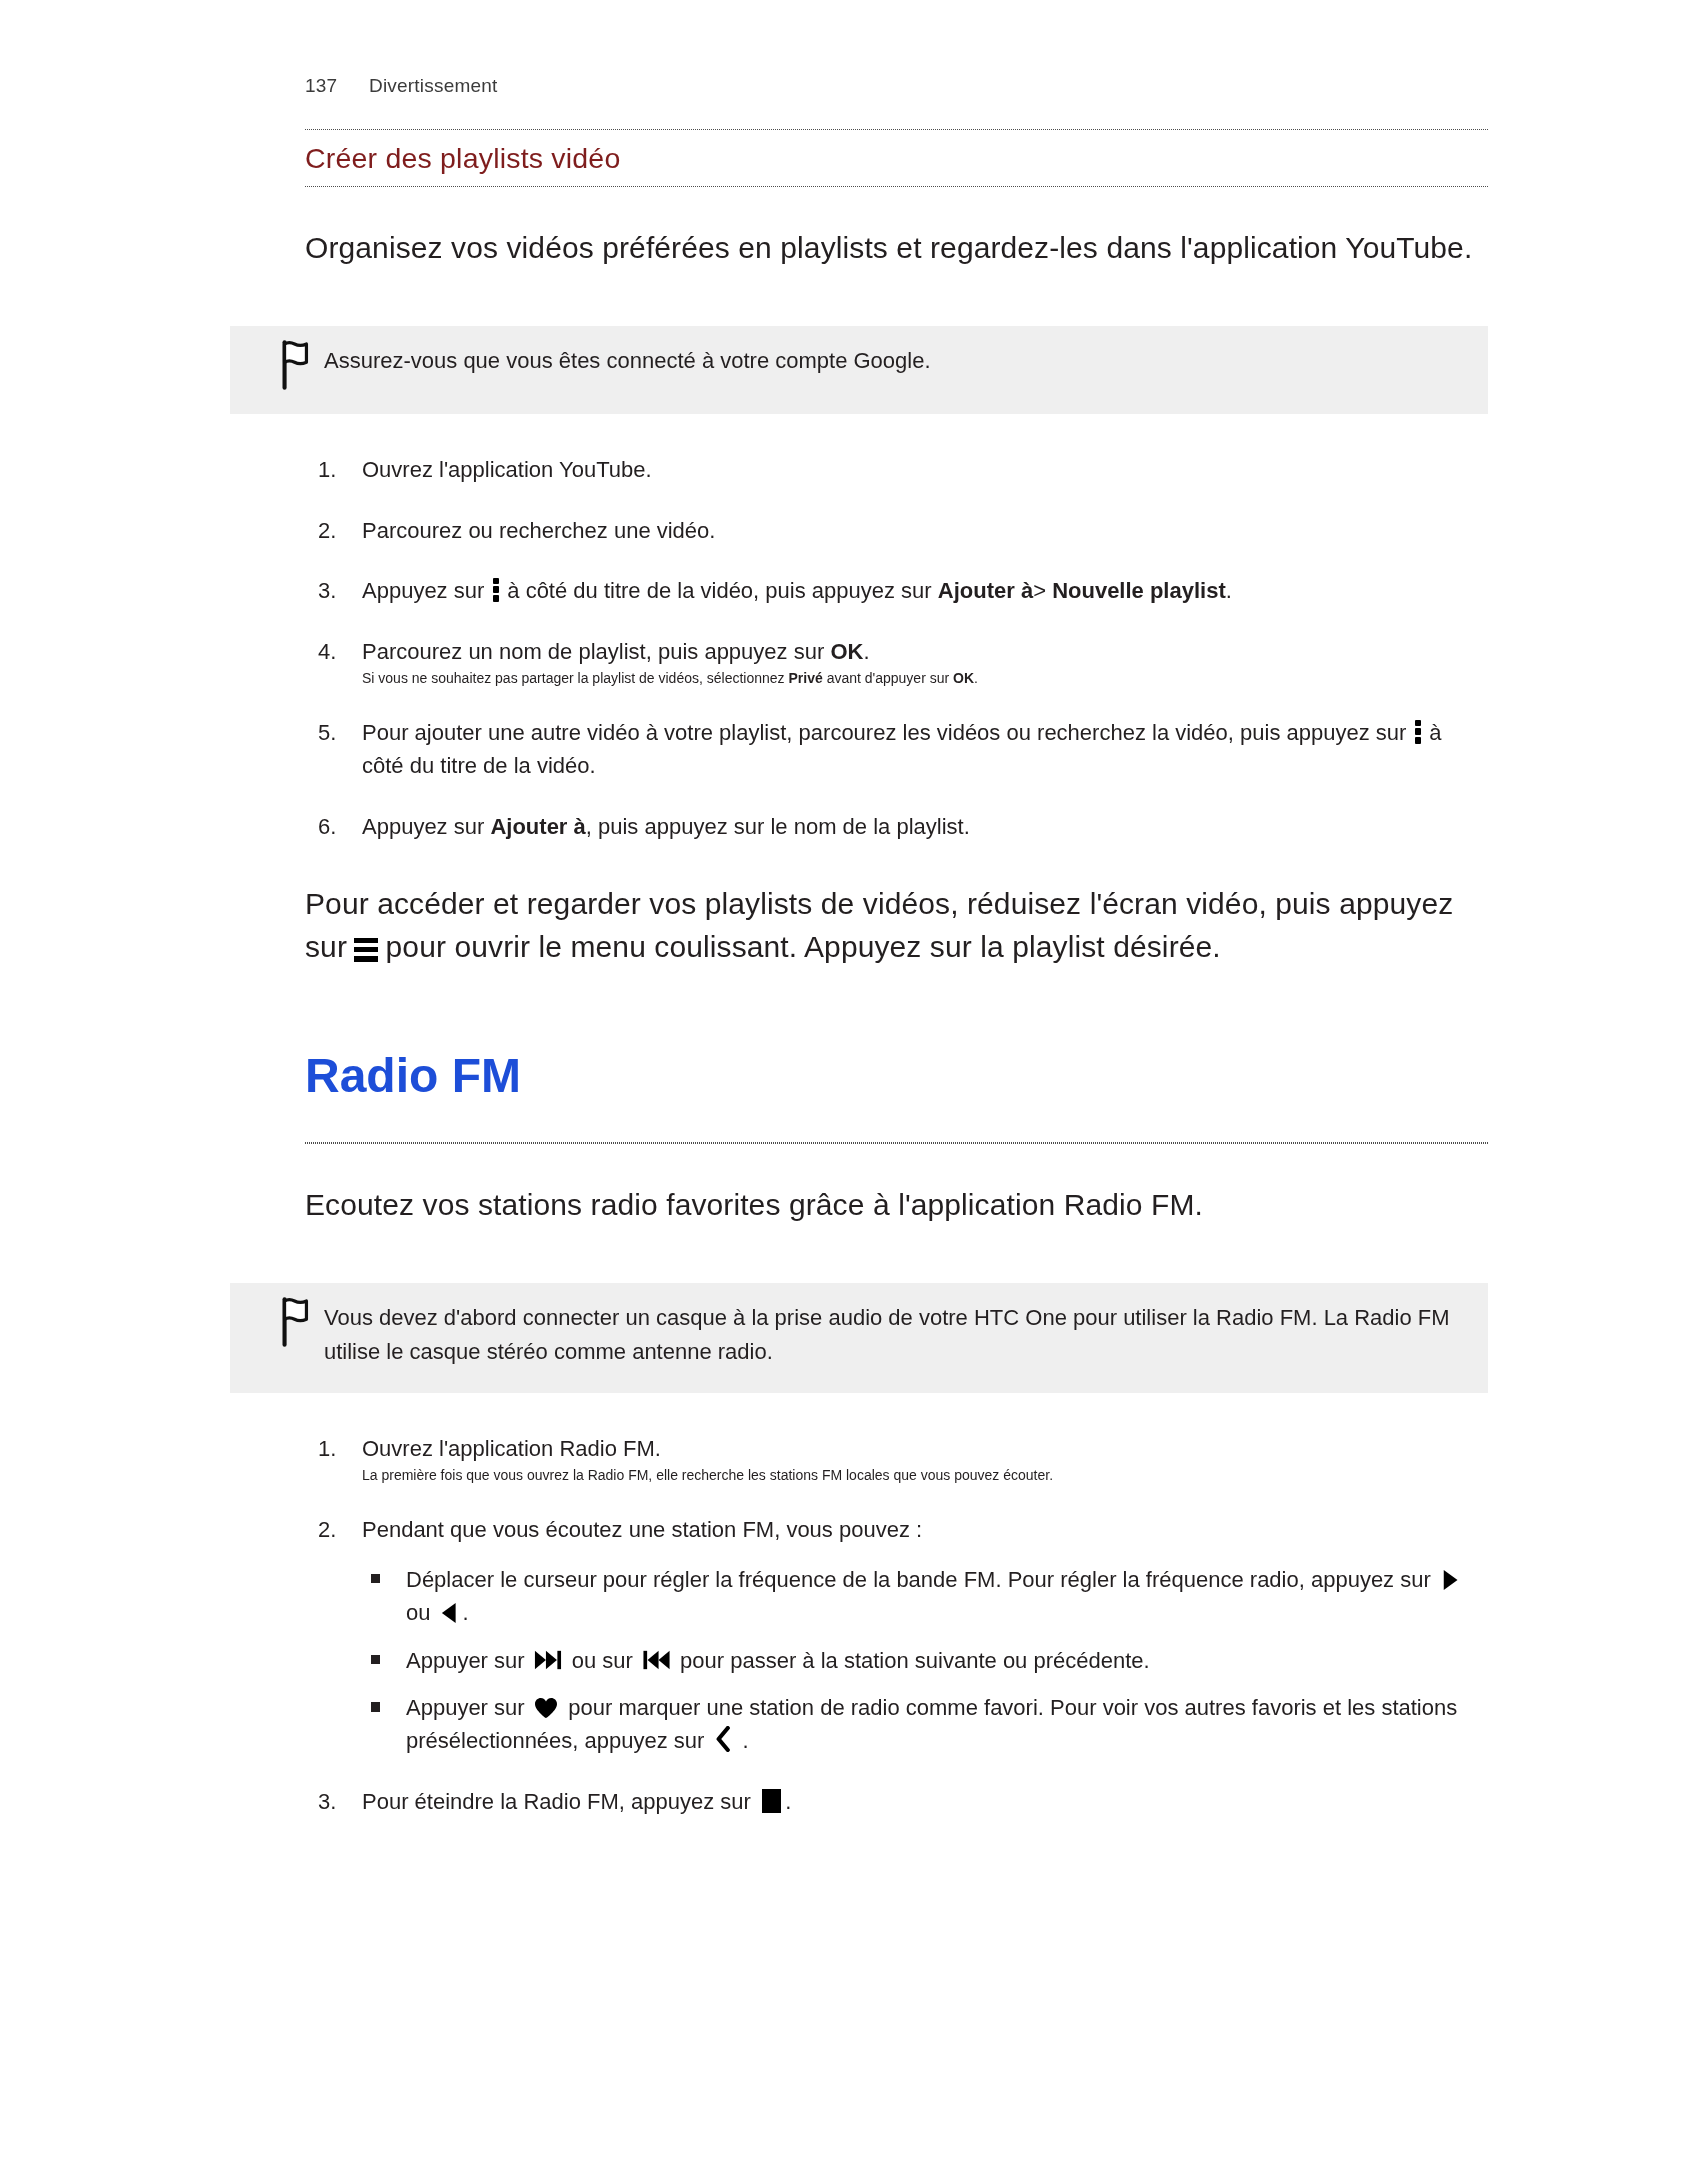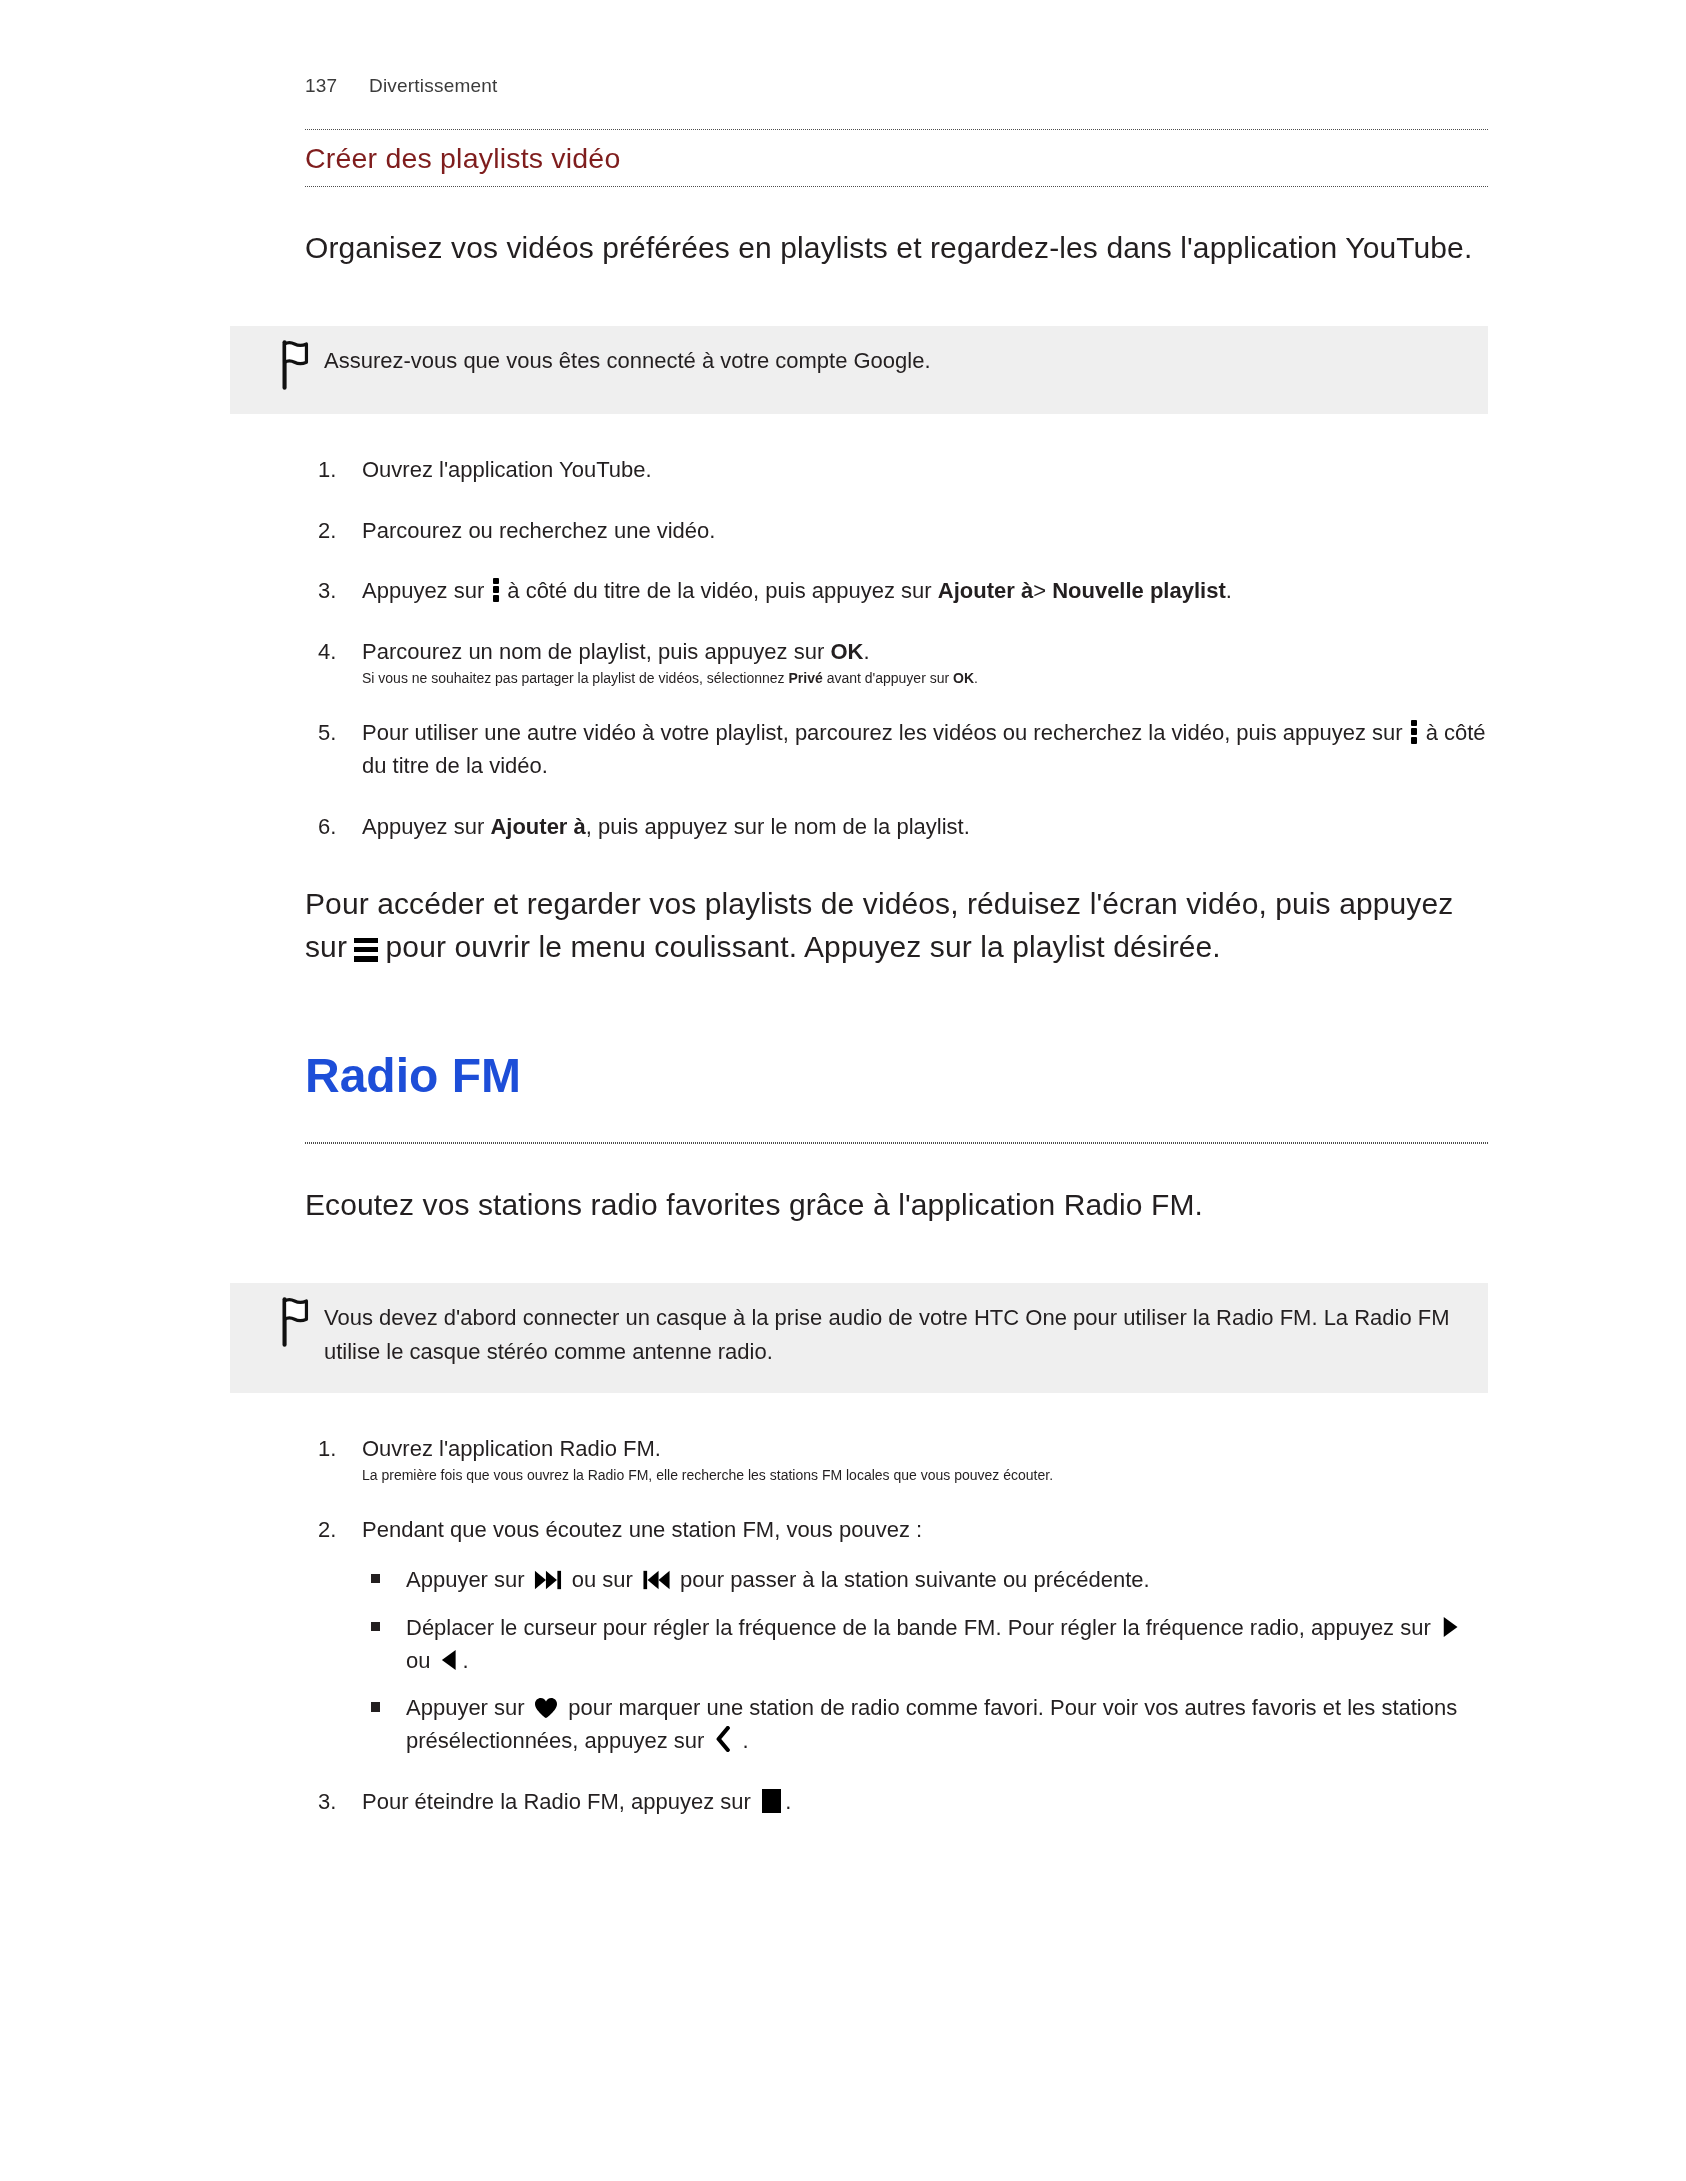--- a/index.html
+++ b/index.html
@@ -289,21 +289,21 @@
           <div class="sub-para">
             <span>Si vous ne souhaitez pas partager la playlist de vidéos, sélectionnez</span>
             <strong class="bold">Privé</strong>
             <span>avant d'appuyer sur</span>
             <strong class="bold">OK</strong><span>.</span>
           </div>
         </li>
 
         <li>
           <span class="marker">5.</span>
-          <span>Pour utiliser une autre vidéo à votre playlist, parcourez les vidéos ou recherchez la vidéo, puis appuyez sur</span><span class="inline-icon icon-kebab"><i></i><i></i><i></i></span><span>à côté du titre de la vidéo.</span>
+          <span>Pour ajouter une autre vidéo à votre playlist, parcourez les vidéos ou recherchez la vidéo, puis appuyez sur</span><span class="inline-icon icon-kebab"><i></i><i></i><i></i></span><span>à côté du titre de la vidéo.</span>
         </li>
 
         <li>
           <span class="marker">6.</span>
           <span>Appuyez sur</span>
           <strong class="bold">Ajouter à</strong><span>, puis appuyez sur le nom de la playlist.</span>
         </li>
 
       </ol>
 
@@ -349,52 +349,52 @@
           <span class="marker">1.</span>
           <span>Ouvrez l'application Radio FM.</span>
           <div class="sub-para">La première fois que vous ouvrez la Radio FM, elle recherche les stations FM locales que vous pouvez écouter.</div>
         </li>
 
         <li>
           <span class="marker">2.</span>
           <span>Pendant que vous écoutez une station FM, vous pouvez :</span>
 
           <ul class="sub-steps">
+
+            <li>
+              <span class="sq"></span>
+              <span>Déplacer le curseur pour régler la fréquence de la bande FM. Pour régler la fréquence radio, appuyez sur</span>
+              <span class="inline-icon icon-svg"><svg width="18.4" height="22" viewBox="0 0 20 24">
+                    <polygon points="3,1 18,12 3,23" fill="#000"></polygon>
+                  </svg></span>
+              <span>ou</span>
+              <span class="inline-icon icon-svg"><svg width="18.4" height="22" viewBox="0 0 20 24">
+                    <polygon points="17,1 2,12 17,23" fill="#000"></polygon>
+                  </svg></span><span>.</span>
+            </li>
 
             <li>
               <span class="sq"></span>
               <span>Appuyer sur</span>
               <span class="inline-icon icon-svg"><svg width="27.5" height="22" viewBox="0 0 30 24">
                     <polygon points="1,2 13,12 1,22" fill="#000"></polygon>
                     <polygon points="13,2 25,12 13,22" fill="#000"></polygon>
                     <rect x="25.5" y="2" width="4" height="20" fill="#000"></rect>
                   </svg></span>
               <span>ou sur</span>
               <span class="inline-icon icon-svg"><svg width="27.5" height="22" viewBox="0 0 30 24">
                     <rect x="0.5" y="2" width="4" height="20" fill="#000"></rect>
                     <polygon points="17,2 5,12 17,22" fill="#000"></polygon>
                     <polygon points="29,2 17,12 29,22" fill="#000"></polygon>
                   </svg></span>
               <span>pour passer à la station suivante ou précédente.</span>
             </li>
 
             <li>
               <span class="sq"></span>
-              <span>Déplacer le curseur pour régler la fréquence de la bande FM. Pour régler la fréquence radio, appuyez sur</span>
-              <span class="inline-icon icon-svg"><svg width="18.4" height="22" viewBox="0 0 20 24">
-                    <polygon points="3,1 18,12 3,23" fill="#000"></polygon>
-                  </svg></span>
-              <span>ou</span>
-              <span class="inline-icon icon-svg"><svg width="18.4" height="22" viewBox="0 0 20 24">
-                    <polygon points="17,1 2,12 17,23" fill="#000"></polygon>
-                  </svg></span><span>.</span>
-            </li>
-
-            <li>
-              <span class="sq"></span>
               <span>Appuyer sur</span>
               <span class="inline-icon icon-svg"><svg width="24" height="22" viewBox="0 0 26 24">
                     <path d="M13 23 C13 23 1 14.5 1 7.5 C1 3.4 4.2 1 7.2 1 C10 1 12.2 2.8 13 5 C13.8 2.8 16 1 18.8 1 C21.8 1 25 3.4 25 7.5 C25 14.5 13 23 13 23 Z" fill="#000"></path>
                   </svg></span>
               <span>pour marquer une station de radio comme favori. Pour voir vos autres favoris et les stations présélectionnées, appuyez sur</span>
               <span class="inline-icon icon-svg"><svg width="18.4" height="26" viewBox="0 0 20 28">
                     <path d="M15 2 L5 14 L15 26" stroke="#000" stroke-width="4.5" fill="none" stroke-linecap="round" stroke-linejoin="round"></path>
                   </svg></span>
               <span>.</span>
             </li>

